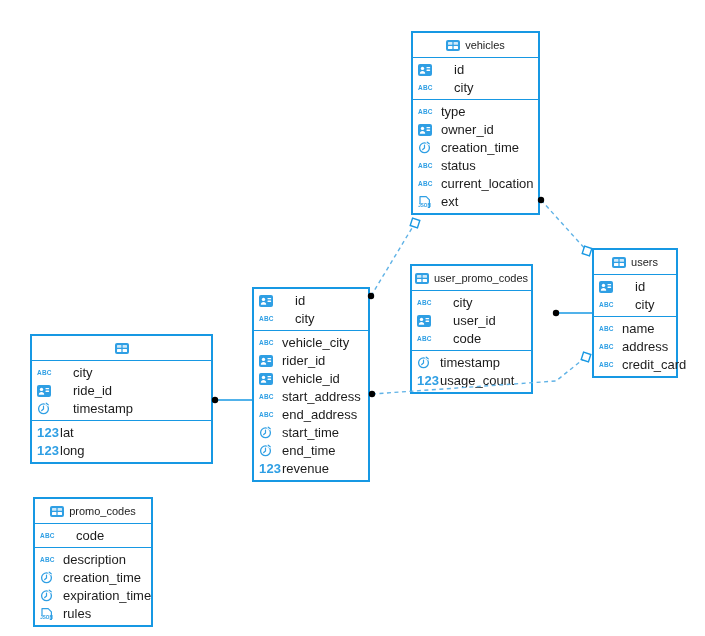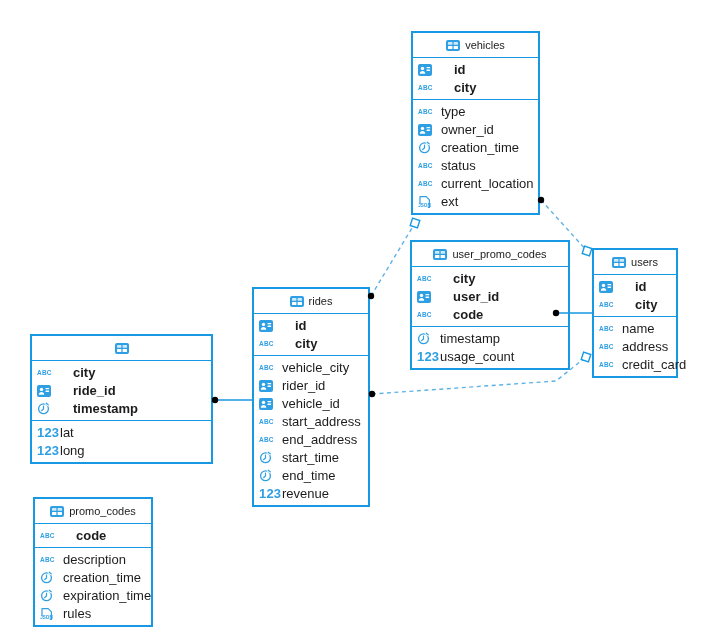--- a/index.html
+++ b/index.html
@@ -16,21 +16,21 @@
     height:24px;border-bottom:1.5px solid var(--border,#1798e3);
     font-size:11px;font-weight:500;color:var(--text,#1c1c1c);white-space:nowrap;
   }
   .sec{padding:2.5px 0;}
   .sec.pk{border-bottom:1.5px solid var(--border,#1798e3);}
   .row{
     display:flex;align-items:center;gap:5px;height:18px;
     padding:0 6px 0 5px;white-space:nowrap;
   }
   .row .fname{font-size:13px;color:var(--text,#1c1c1c);}
-  .row.bold .fname{font-weight:700;padding-left:13px;}
+  .row.bold .fname{font-weight:400;padding-left:13px;}
   .icn{
     width:18px;min-width:18px;display:inline-flex;align-items:center;
     justify-content:flex-start;color:var(--icon,#2f9fe4);
   }
   .icn.abc{font-size:6.5px;font-weight:700;letter-spacing:.2px;}
   .icn.num{font-size:13px;font-weight:600;letter-spacing:.2px;}
   svg.wires{position:absolute;left:0;top:0;z-index:3;pointer-events:none;}
   svg.wires .ln{fill:none;stroke-width:1.4px;}
   svg.wires .dashed{stroke-dasharray:4 3.5;}
 </style>
@@ -111,21 +111,21 @@
               <svg width="13" height="14" viewBox="0 0 13 14">
                 <path d="M2 1.6 H8.2 L11.4 4.8 V12.4 H2 Z" fill="none" stroke="#2f9fe4" stroke-width="1.2" stroke-linejoin="round"></path>
                 <rect x="0.2" y="8.6" width="9.6" height="4.4" fill="#fff"></rect>
                 <text x="0.2" y="12.4" font-size="4.6" font-weight="bold" fill="#2f9fe4" font-family="Liberation Sans, sans-serif">JSON</text>
               </svg>
             </span>
             <span class="fname">ext</span>
           </div>
         </div>
       </div>
-      <div class="tbl" style="left:410px;top:240px;width:160px">
+      <div class="tbl" style="left:410px;top:264px;width:123px">
         <div class="hdr">
           <span class="icn" style="width:14px;min-width:14px">
             <svg width="14" height="11" viewBox="0 0 14 11">
               <rect width="14" height="11" rx="2" fill="#2f9fe4"></rect>
               <rect x="2" y="2" width="4.4" height="2.8" rx="0.5" fill="#cfe9f9"></rect>
               <rect x="7.6" y="2" width="4.4" height="2.8" rx="0.5" fill="#cfe9f9"></rect>
               <rect x="2" y="6" width="4.4" height="3" rx="0.5" fill="#fff"></rect>
               <rect x="7.6" y="6" width="4.4" height="3" rx="0.5" fill="#fff"></rect>
             </svg>
           </span>
@@ -211,32 +211,20 @@
             <span class="icn abc">ABC</span>
             <span class="fname">address</span>
           </div>
           <div class="row">
             <span class="icn abc">ABC</span>
             <span class="fname">credit_card</span>
           </div>
         </div>
       </div>
       <div class="tbl" style="left:252px;top:287px;width:118px">
-        <div class="hdr">
-          <span class="icn" style="width:14px;min-width:14px">
-            <svg width="14" height="11" viewBox="0 0 14 11">
-              <rect width="14" height="11" rx="2" fill="#2f9fe4"></rect>
-              <rect x="2" y="2" width="4.4" height="2.8" rx="0.5" fill="#cfe9f9"></rect>
-              <rect x="7.6" y="2" width="4.4" height="2.8" rx="0.5" fill="#cfe9f9"></rect>
-              <rect x="2" y="6" width="4.4" height="3" rx="0.5" fill="#fff"></rect>
-              <rect x="7.6" y="6" width="4.4" height="3" rx="0.5" fill="#fff"></rect>
-            </svg>
-          </span>
-          <span>rides</span>
-        </div>
         <div class="sec pk">
           <div class="row bold">
             <span class="icn">
               <svg width="14" height="12" viewBox="0 0 14 12">
                 <rect width="14" height="12" rx="2" fill="#2f9fe4"></rect>
                 <circle cx="4.5" cy="4.4" r="1.7" fill="#fff"></circle>
                 <path d="M1.8 9.7c0-1.6 1.2-2.6 2.7-2.6s2.7 1 2.7 2.6z" fill="#fff"></path>
                 <rect x="8.4" y="3" width="3.8" height="1.3" rx="0.65" fill="#fff"></rect>
                 <rect x="8.4" y="5.6" width="3.8" height="1.3" rx="0.65" fill="#fff"></rect>
               </svg>

